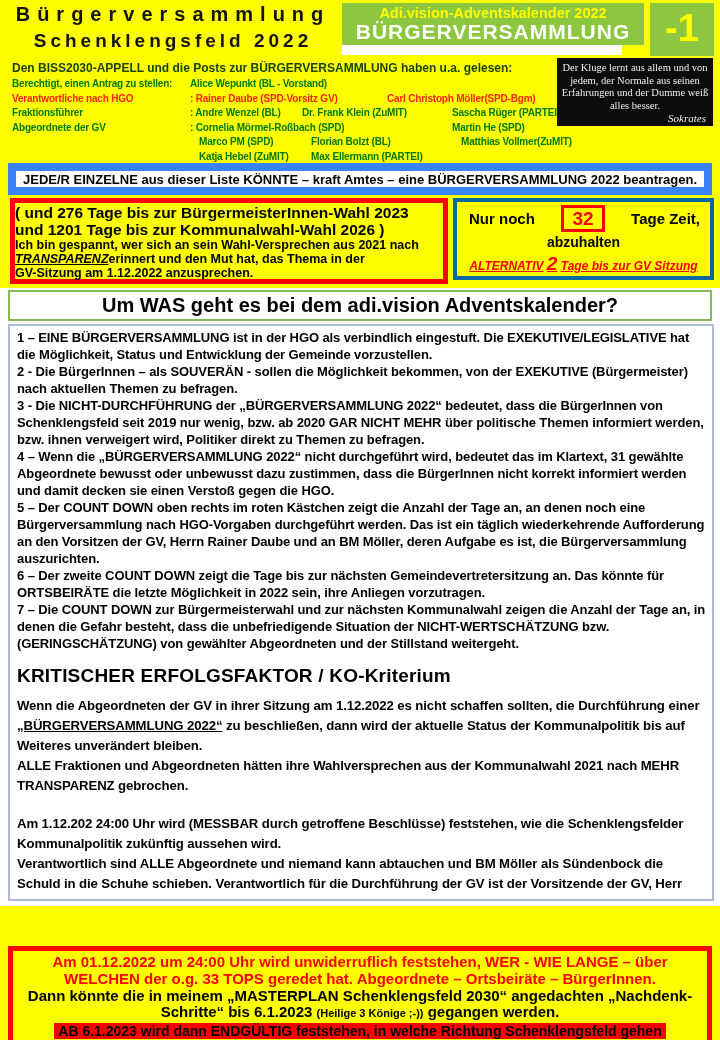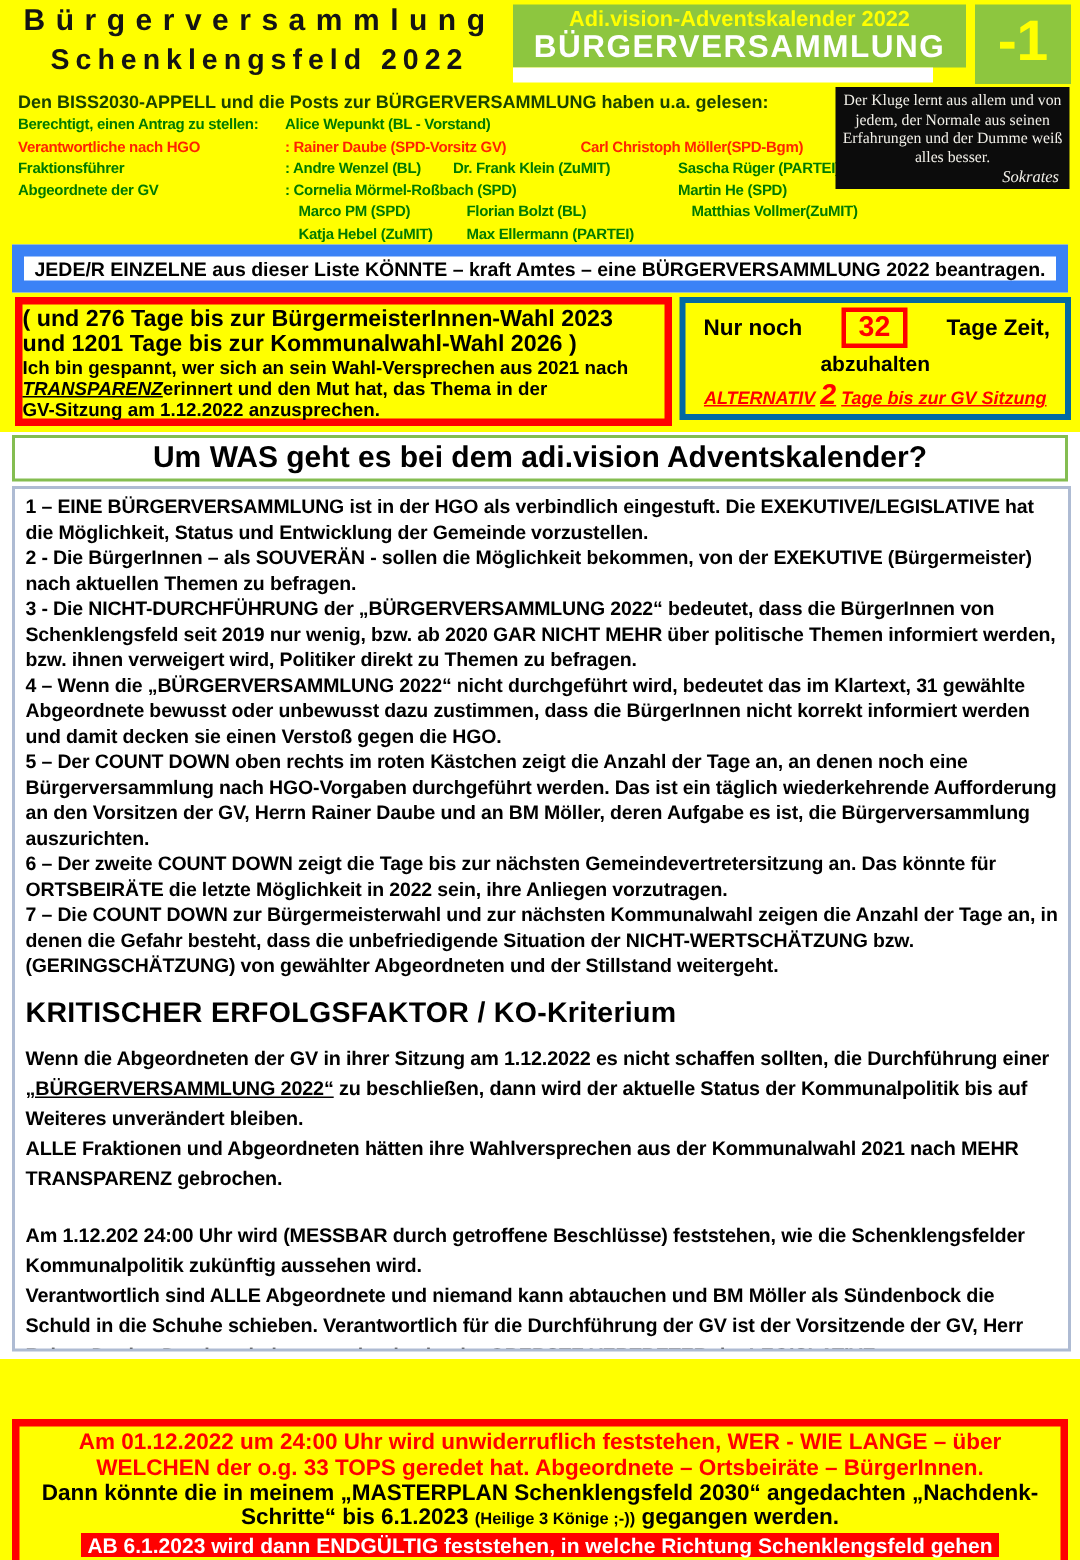--- a/index.html
+++ b/index.html
@@ -74,21 +74,21 @@
   .k-underline{text-decoration:underline;}
 
   
   .bottom{position:absolute;left:8px;top:946px;width:704px;height:126px;box-sizing:border-box;
           background:#FFFF00;border:5px solid #FF0000;text-align:center;font-weight:bold;
           padding-top:3px;}
   .b-red{color:#FF0000;font-size:15px;line-height:16.5px;padding:0 14px;}
   .b-black{color:#000;font-size:15px;line-height:16px;padding:0 10px;margin-top:1px;}
   .b-small{font-size:11px;}
   .b-stripe{line-height:17px;margin-top:1px;}
-  .hl{background:#FF0000;color:#ffffff;font-size:14px;padding:0 4px;}
+  .hl{background:#FF0000;color:#000000;font-size:14px;padding:0 4px;}
   .vorwarts{background:#FFFFFF;color:#A01111;font-family:"Liberation Serif",serif;
             font-size:15px;padding:0 3px;font-weight:bold;}
   .b-final{color:#000;font-size:11px;line-height:17px;margin-top:1px;}
   .b-date{position:absolute;right:12px;bottom:5px;font-size:12px;color:#000;}
 </style>
 </head>
 <body>
 
 <div class="page">
 

